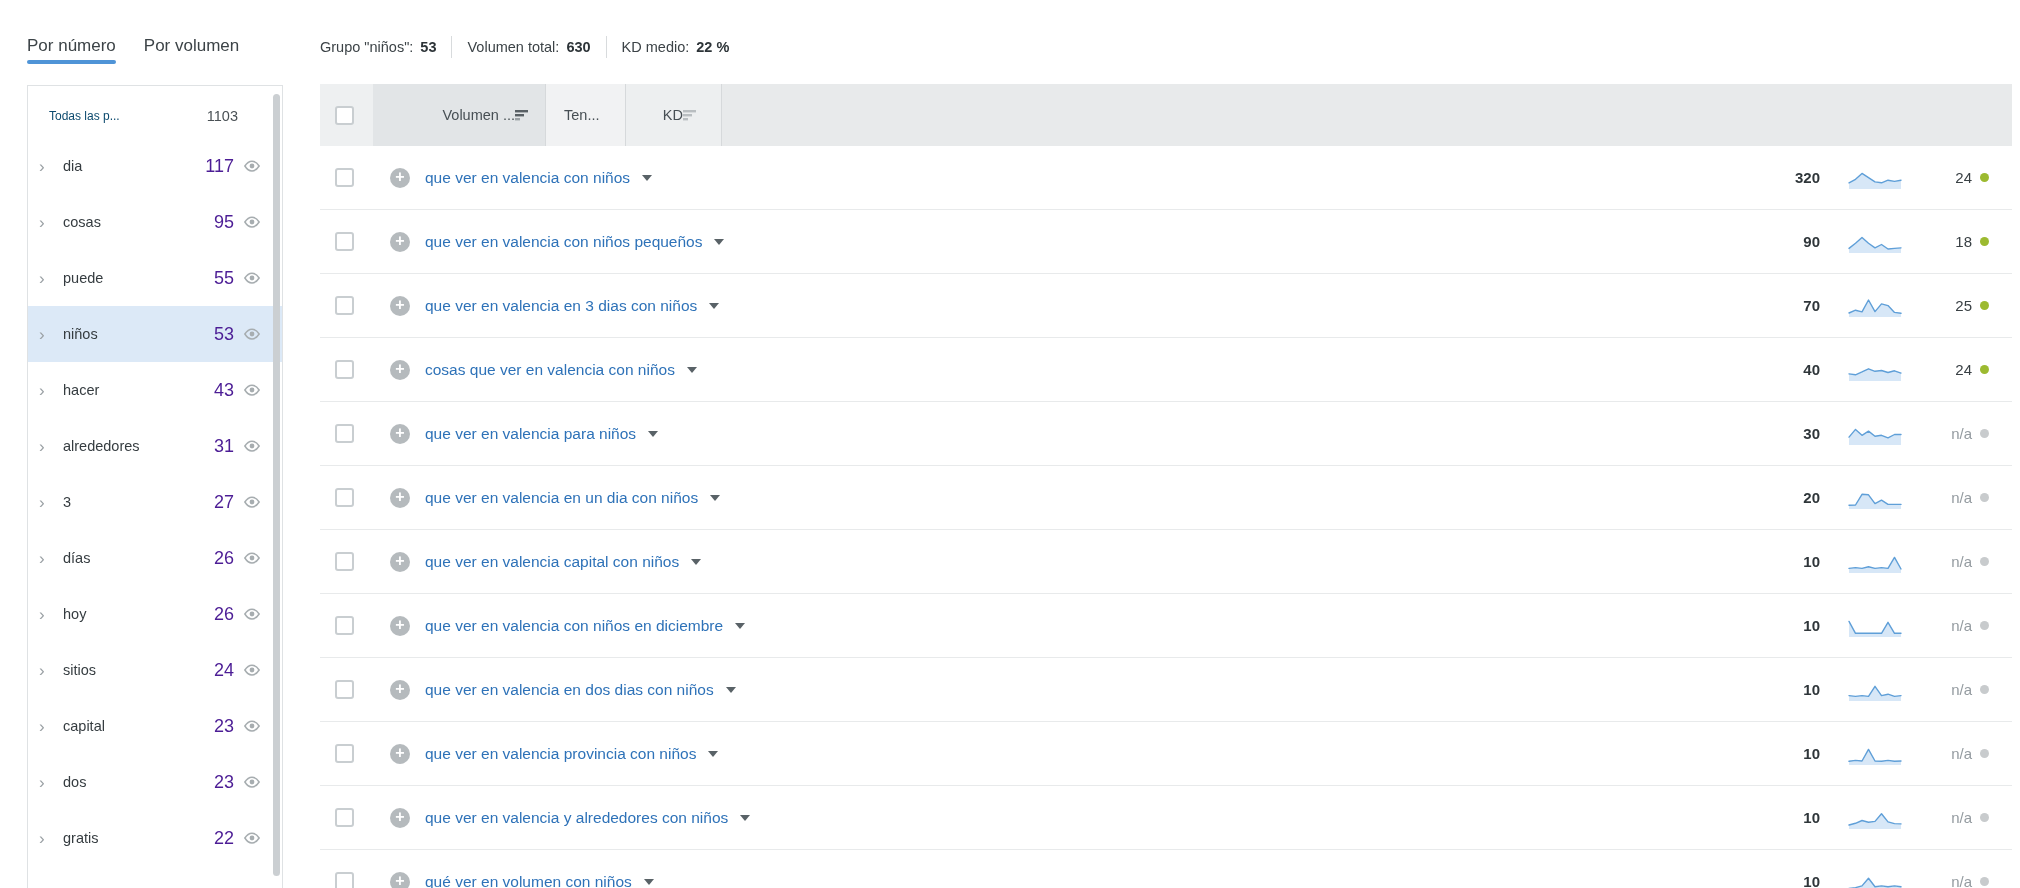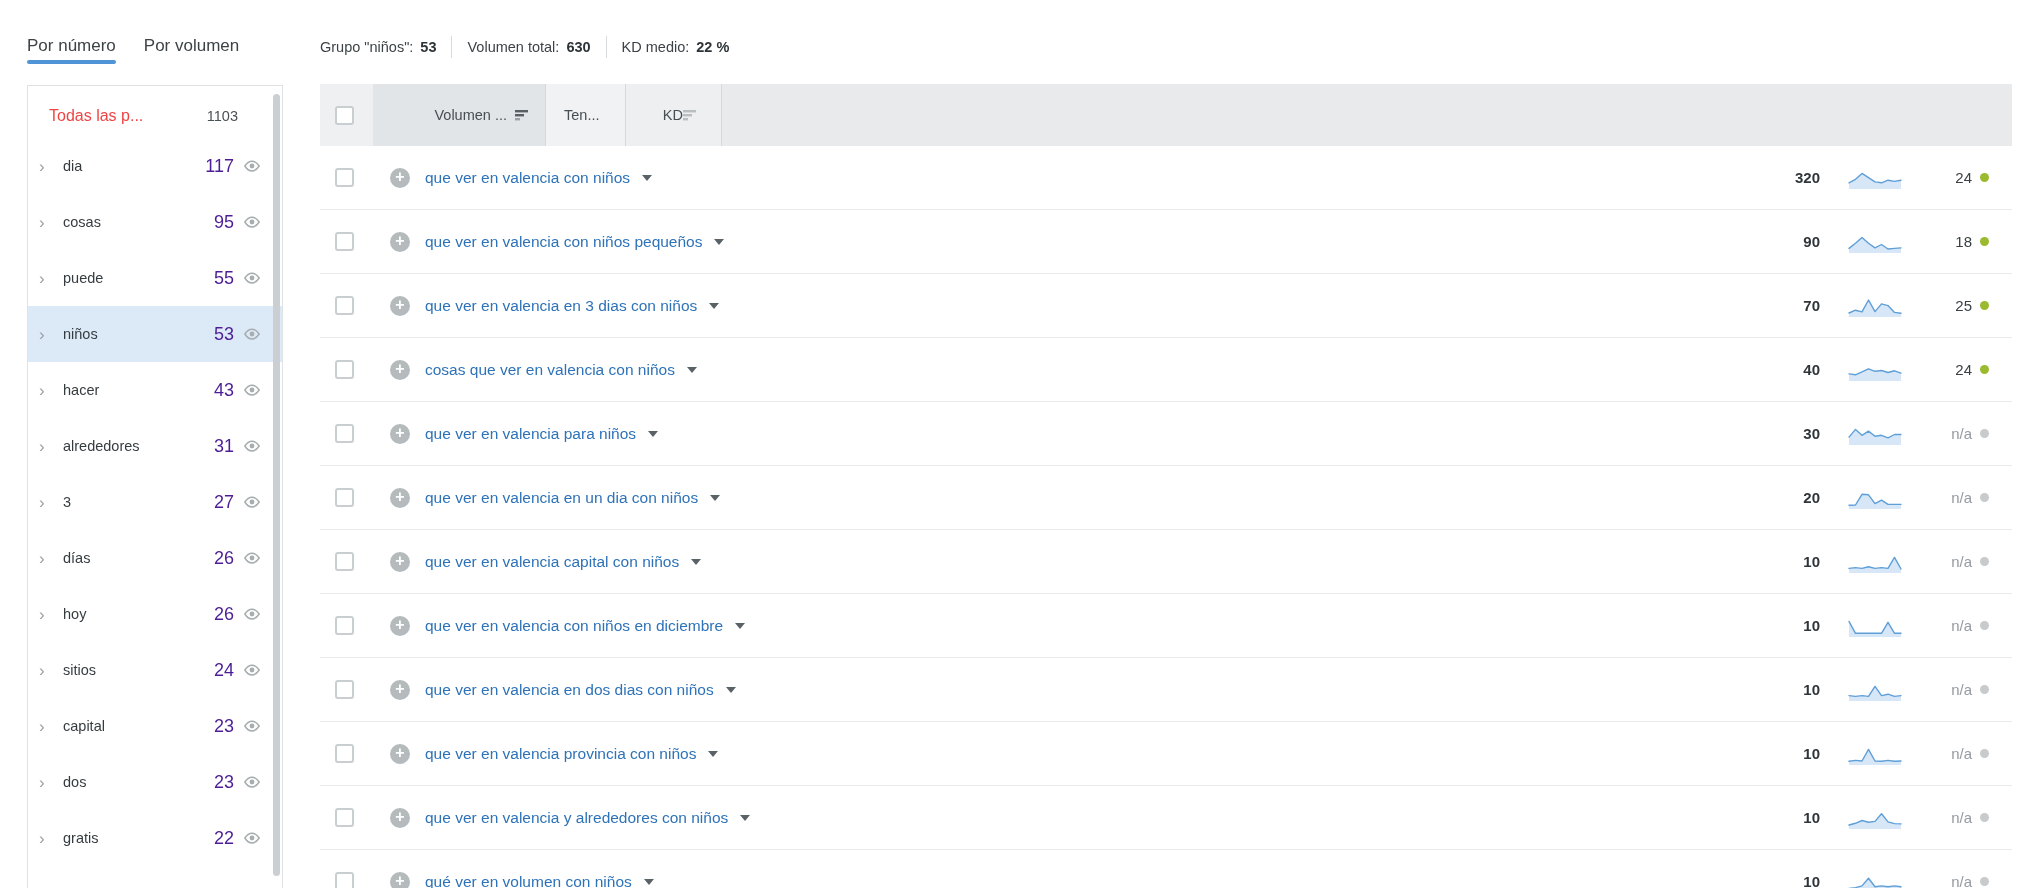--- a/index.html
+++ b/index.html
@@ -13,40 +13,40 @@
   .tab{font-size:17px;color:#3c4347;line-height:18px;padding-bottom:9px;position:relative;cursor:pointer;white-space:nowrap;}
   .tab.active::after{content:"";position:absolute;left:0;right:0;bottom:0;height:4px;border-radius:2px;background:var(--tab-underline,#4f94d7);}
   
   .stats{position:absolute;left:320px;top:36px;display:flex;align-items:center;font-size:14.5px;color:#3c4347;white-space:nowrap;}
   .stat{display:flex;gap:7px;align-items:center;}
   .stat .v{font-weight:700;color:#2d3438;}
   .stat-div{width:1px;height:22px;background:#d8dbdd;margin:0 15px;}
   
   .sidebar{position:absolute;left:27px;top:85px;width:256px;height:803px;border:1px solid #dfe2e4;border-bottom:none;background:#fff;box-sizing:border-box;}
   .side-all{height:44px;margin-top:8px;display:flex;align-items:center;padding-left:15px;}
-  .side-all .si-label{font-size:16px;color:#ef4444;}
+  .side-all .si-label{font-size:12px;color:#0c4a6e;}
   .side-all .si-count{margin-left:auto;margin-right:44px;font-size:14.5px;color:#4a5155;}
   .side-items{display:block;}
   .side-item{height:56px;display:flex;align-items:center;padding-left:11px;cursor:pointer;}
   .side-item.selected{background:var(--selected-bg,#dce9f7);}
   .chev{width:18px;color:#9aa0a4;font-size:17px;line-height:1;user-select:none;}
   .chev::before{content:"\203A";}
   .si-label{font-size:14.5px;color:#353c40;margin-left:6px;}
   .si-count{margin-left:auto;font-size:18px;color:#4c1d95;}
   .eye{width:18px;height:18px;margin-left:9px;margin-right:21px;display:flex;align-items:center;}
   .eye svg{width:18px;height:18px;display:block;}
   .side-scrollbar{position:absolute;top:8px;right:2px;width:7px;height:782px;border-radius:4px;background:#cbcfd2;}
   
   .table{position:absolute;left:320px;top:84px;width:1692px;}
   .thead{display:flex;height:62px;background:#e8eaeb;align-items:stretch;font-size:14.5px;color:#474f54;}
   .th{display:flex;align-items:center;box-sizing:border-box;}
   .th-check{width:53px;background:#eef0f1;}
   .th-check .checkbox{margin-left:15px;}
   .th-kw{flex:1;padding-left:15px;gap:9px;}
-  .th-vol{width:172px;background:#e2e5e7;justify-content:flex-end;padding-right:15px;gap:8px;}
+  .th-vol{width:172px;background:#e2e5e7;justify-content:flex-end;padding-right:15px;}
   .th-trend{width:80px;background:#f1f2f3;border-left:1px solid #d6d9db;padding-left:18px;}
   .th-kd{width:97px;background:#edeff0;border-left:1px solid #d6d9db;border-right:1px solid #d6d9db;justify-content:flex-end;padding-right:23px;}
   .sort{width:15px;height:12px;display:block;flex:none;}
   
   .trow{display:flex;height:64px;align-items:center;border-bottom:1px solid #e8eaeb;box-sizing:border-box;background:#fff;}
   .td{display:flex;align-items:center;box-sizing:border-box;}
   .td-check{width:53px;}
   .td-check .checkbox{margin-left:15px;}
   .checkbox{width:19px;height:19px;border:2px solid #c9ced1;border-radius:3px;background:#fff;box-sizing:border-box;cursor:pointer;flex:none;}
   .td-kw{flex:1;}

